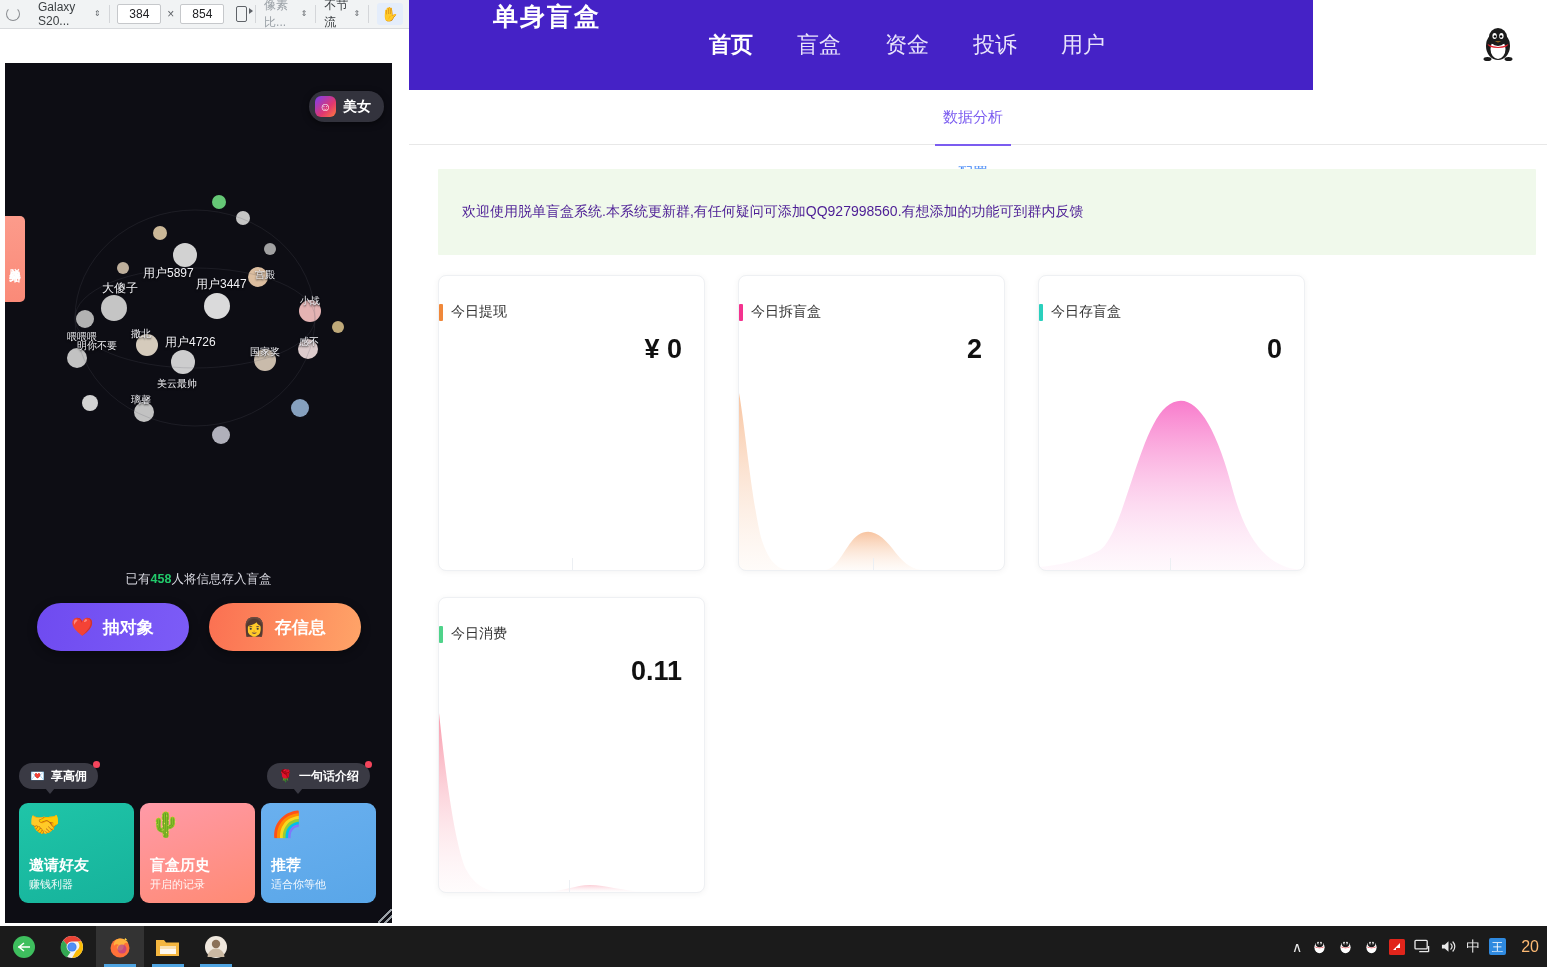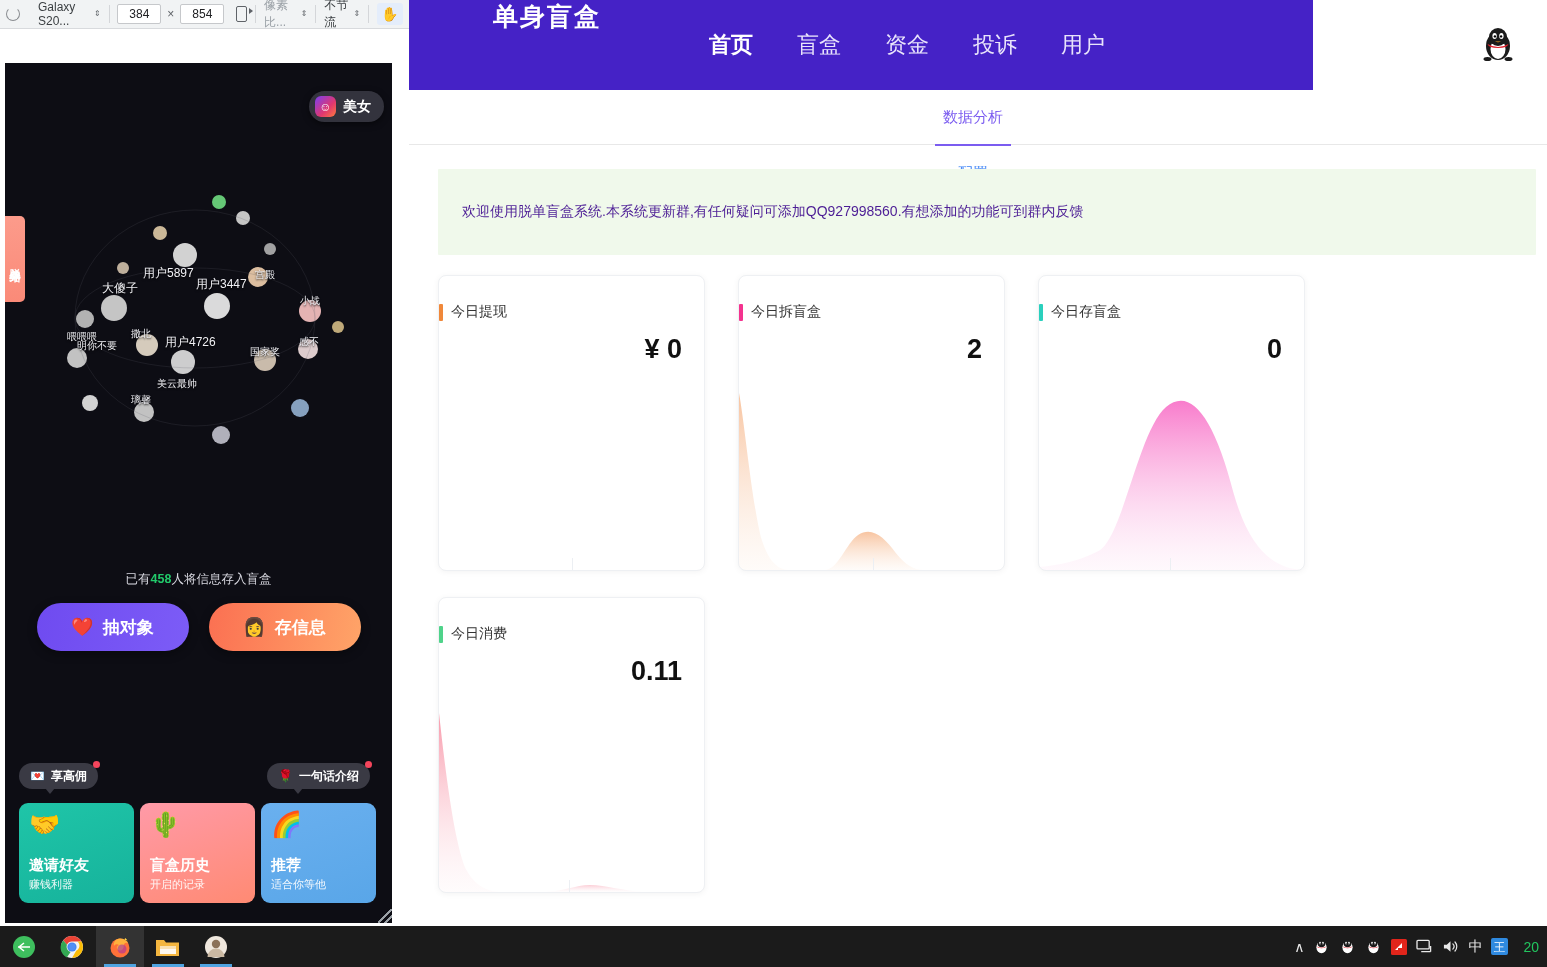--- a/index.html
+++ b/index.html
@@ -203,21 +203,21 @@
   .tb-icon {
     width: 48px; height: 41px; display: flex; align-items: center; justify-content: center;
     position: relative;
   }
   .tb-icon.active { background: #333; }
   .tb-icon.active::after, .tb-icon.open::after {
     content: ""; position: absolute; bottom: 0; left: 8px; right: 8px; height: 3px; background: #4ea3e0;
   }
   .tray { margin-left: auto; display: flex; align-items: center; gap: 9px; padding-right: 8px; }
   .tray-i { display: flex; align-items: center; justify-content: center; color: #e8e8e8; font-size: 13px; }
-  .clock { color: #22c55e; font-size: 14px; padding-left: 6px; }
+  .clock { color: #fdba74; font-size: 16px; padding-left: 6px; }
 </style>
 </head>
 <body>
 
 <div class="screen">
 
   <div class="device-bar">
     <div class="db-cell">
       <div class="db-rot"></div>
     </div>

